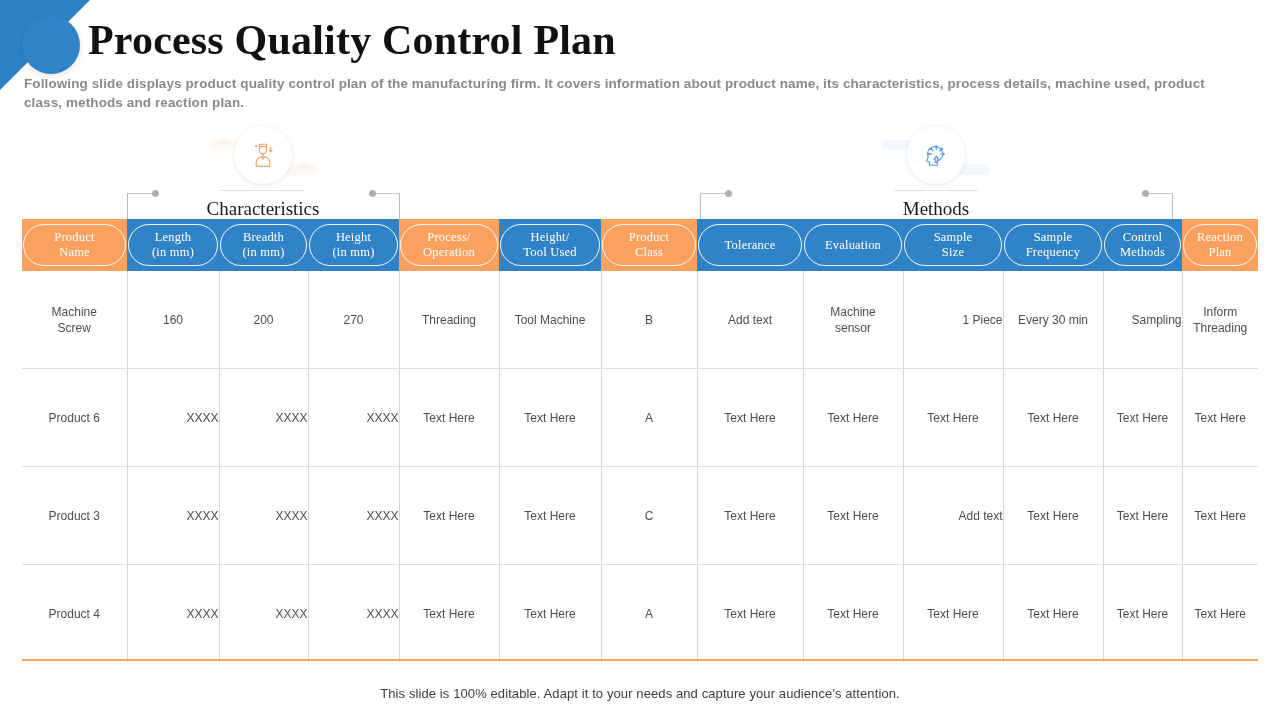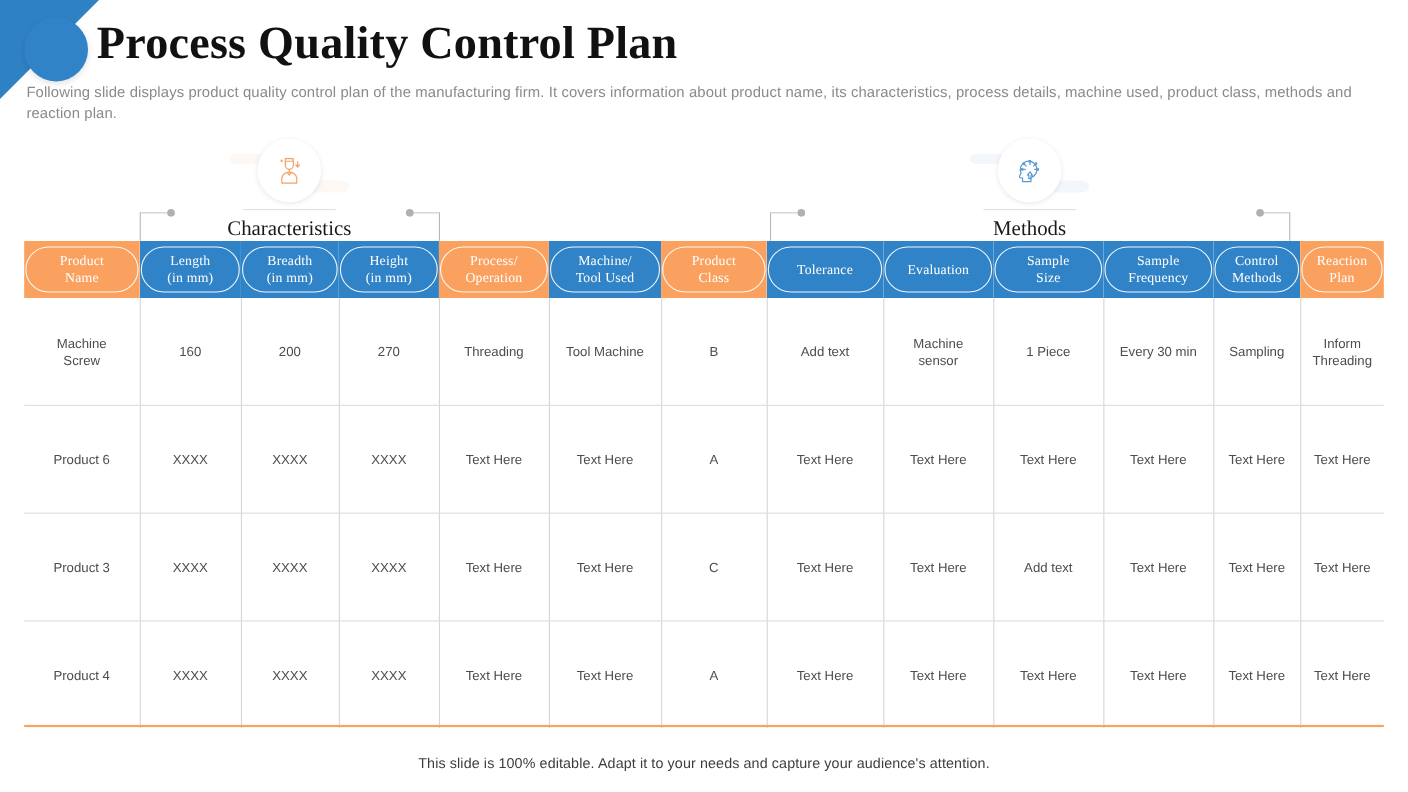--- a/index.html
+++ b/index.html
@@ -46,20 +46,21 @@
     white-space: nowrap;
   }
   #page-subtitle {
     position: absolute;
     left: 24px; top: 74px;
     width: 1215px;
     font-size: 13.5px;
     line-height: 19px;
     color: #8a8a8a;
     letter-spacing: 0.1px;
+    font-weight: bold;
   }
 
   
   .group-block { position: absolute; }
   .group-icon-wrap {
     position: absolute;
     left: 50%;
     top: 0;
     transform: translateX(-50%);
     width: 120px;
@@ -176,21 +177,21 @@
     text-align: center;
     font-size: 12px;
     line-height: 16px;
     color: #4d4d4d;
     border-right: 1px solid #d6d6d6;
     border-bottom: 1px solid #dcdcdc;
     padding: 0 4px;
   }
   .bcell.last-col { border-right: none; }
   .bcell.align-left {
-    text-align: center;
+    text-align: right;
     padding-left: 12px;
   }
   tr.last-row .bcell { border-bottom: none; }
 
   #table-bottom-rule {
     position: absolute;
     left: 22px;
     top: 659px;
     width: 1236px;
     height: 2px;
@@ -315,21 +316,21 @@
       <th class="hcell blue">
         <span class="pill"></span>
         <span class="htext"><span>Height</span><br><span>(in mm)</span></span>
       </th>
       <th class="hcell orange">
         <span class="pill"></span>
         <span class="htext"><span>Process/</span><br><span>Operation</span></span>
       </th>
       <th class="hcell blue">
         <span class="pill"></span>
-        <span class="htext"><span>Machine/</span><br><span>Tool Used</span></span>
+        <span class="htext"><span>Height/</span><br><span>Tool Used</span></span>
       </th>
       <th class="hcell orange">
         <span class="pill"></span>
         <span class="htext"><span>Product</span><br><span>Class</span></span>
       </th>
       <th class="hcell blue">
         <span class="pill"></span>
         <span class="htext"><span>Tolerance</span></span>
       </th>
       <th class="hcell blue">

